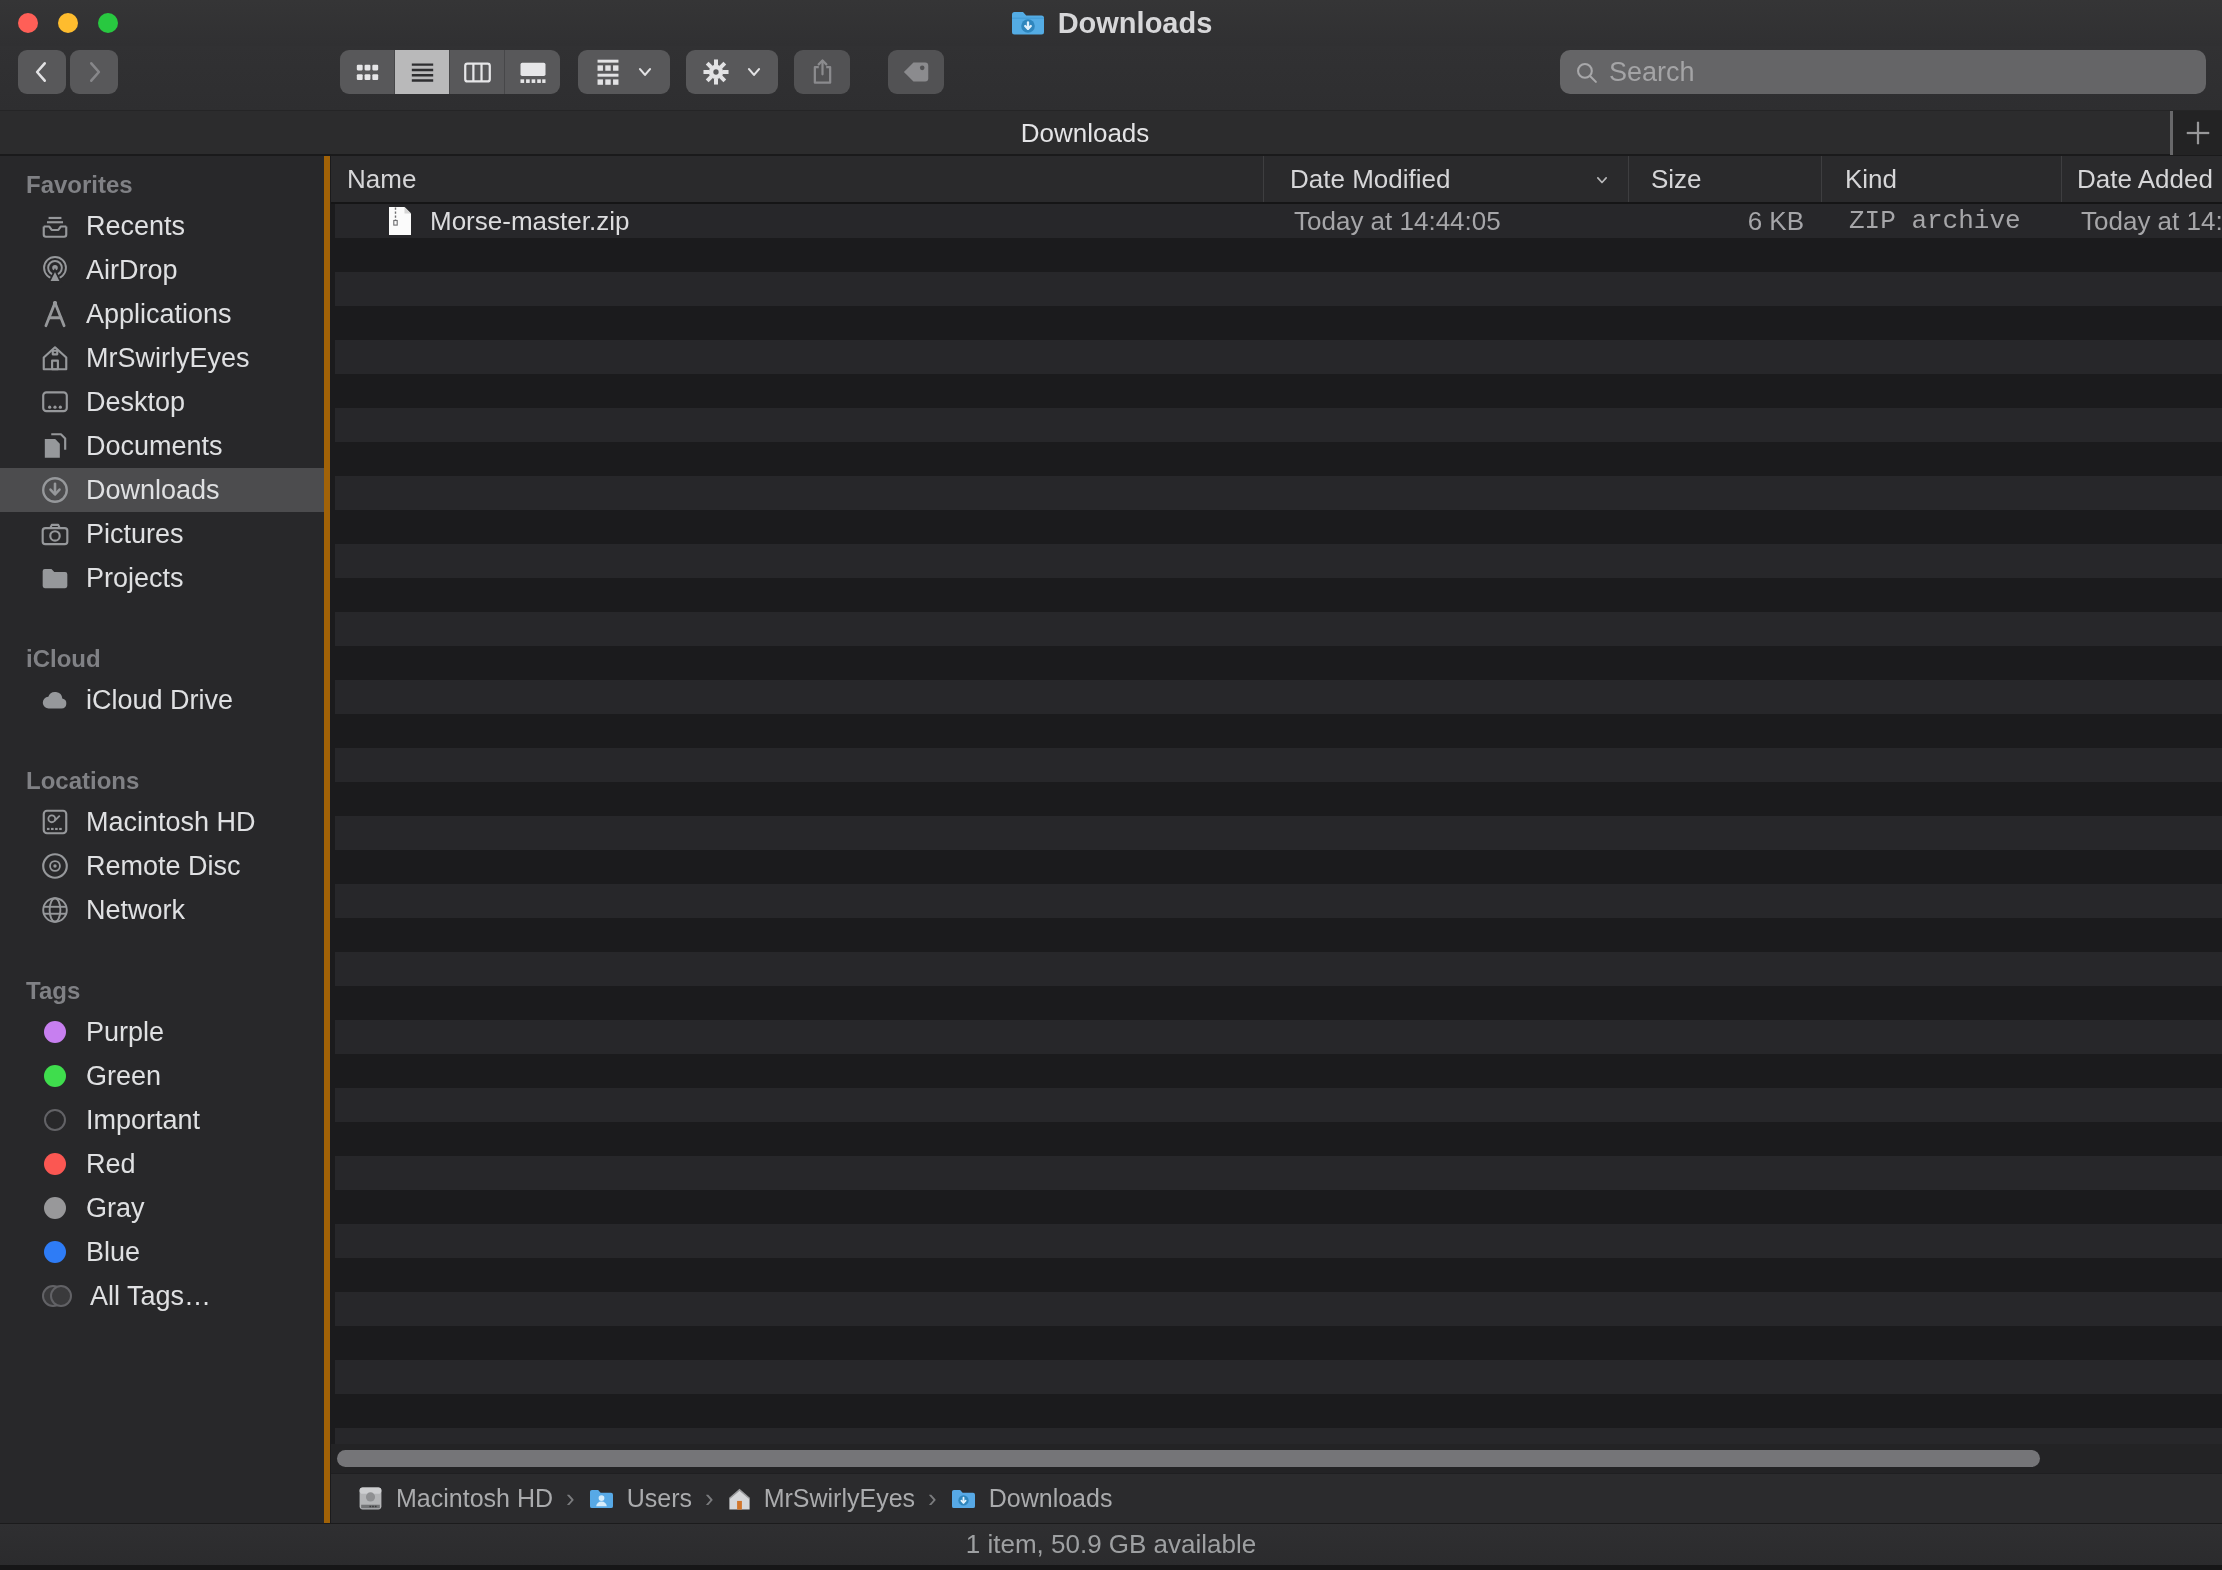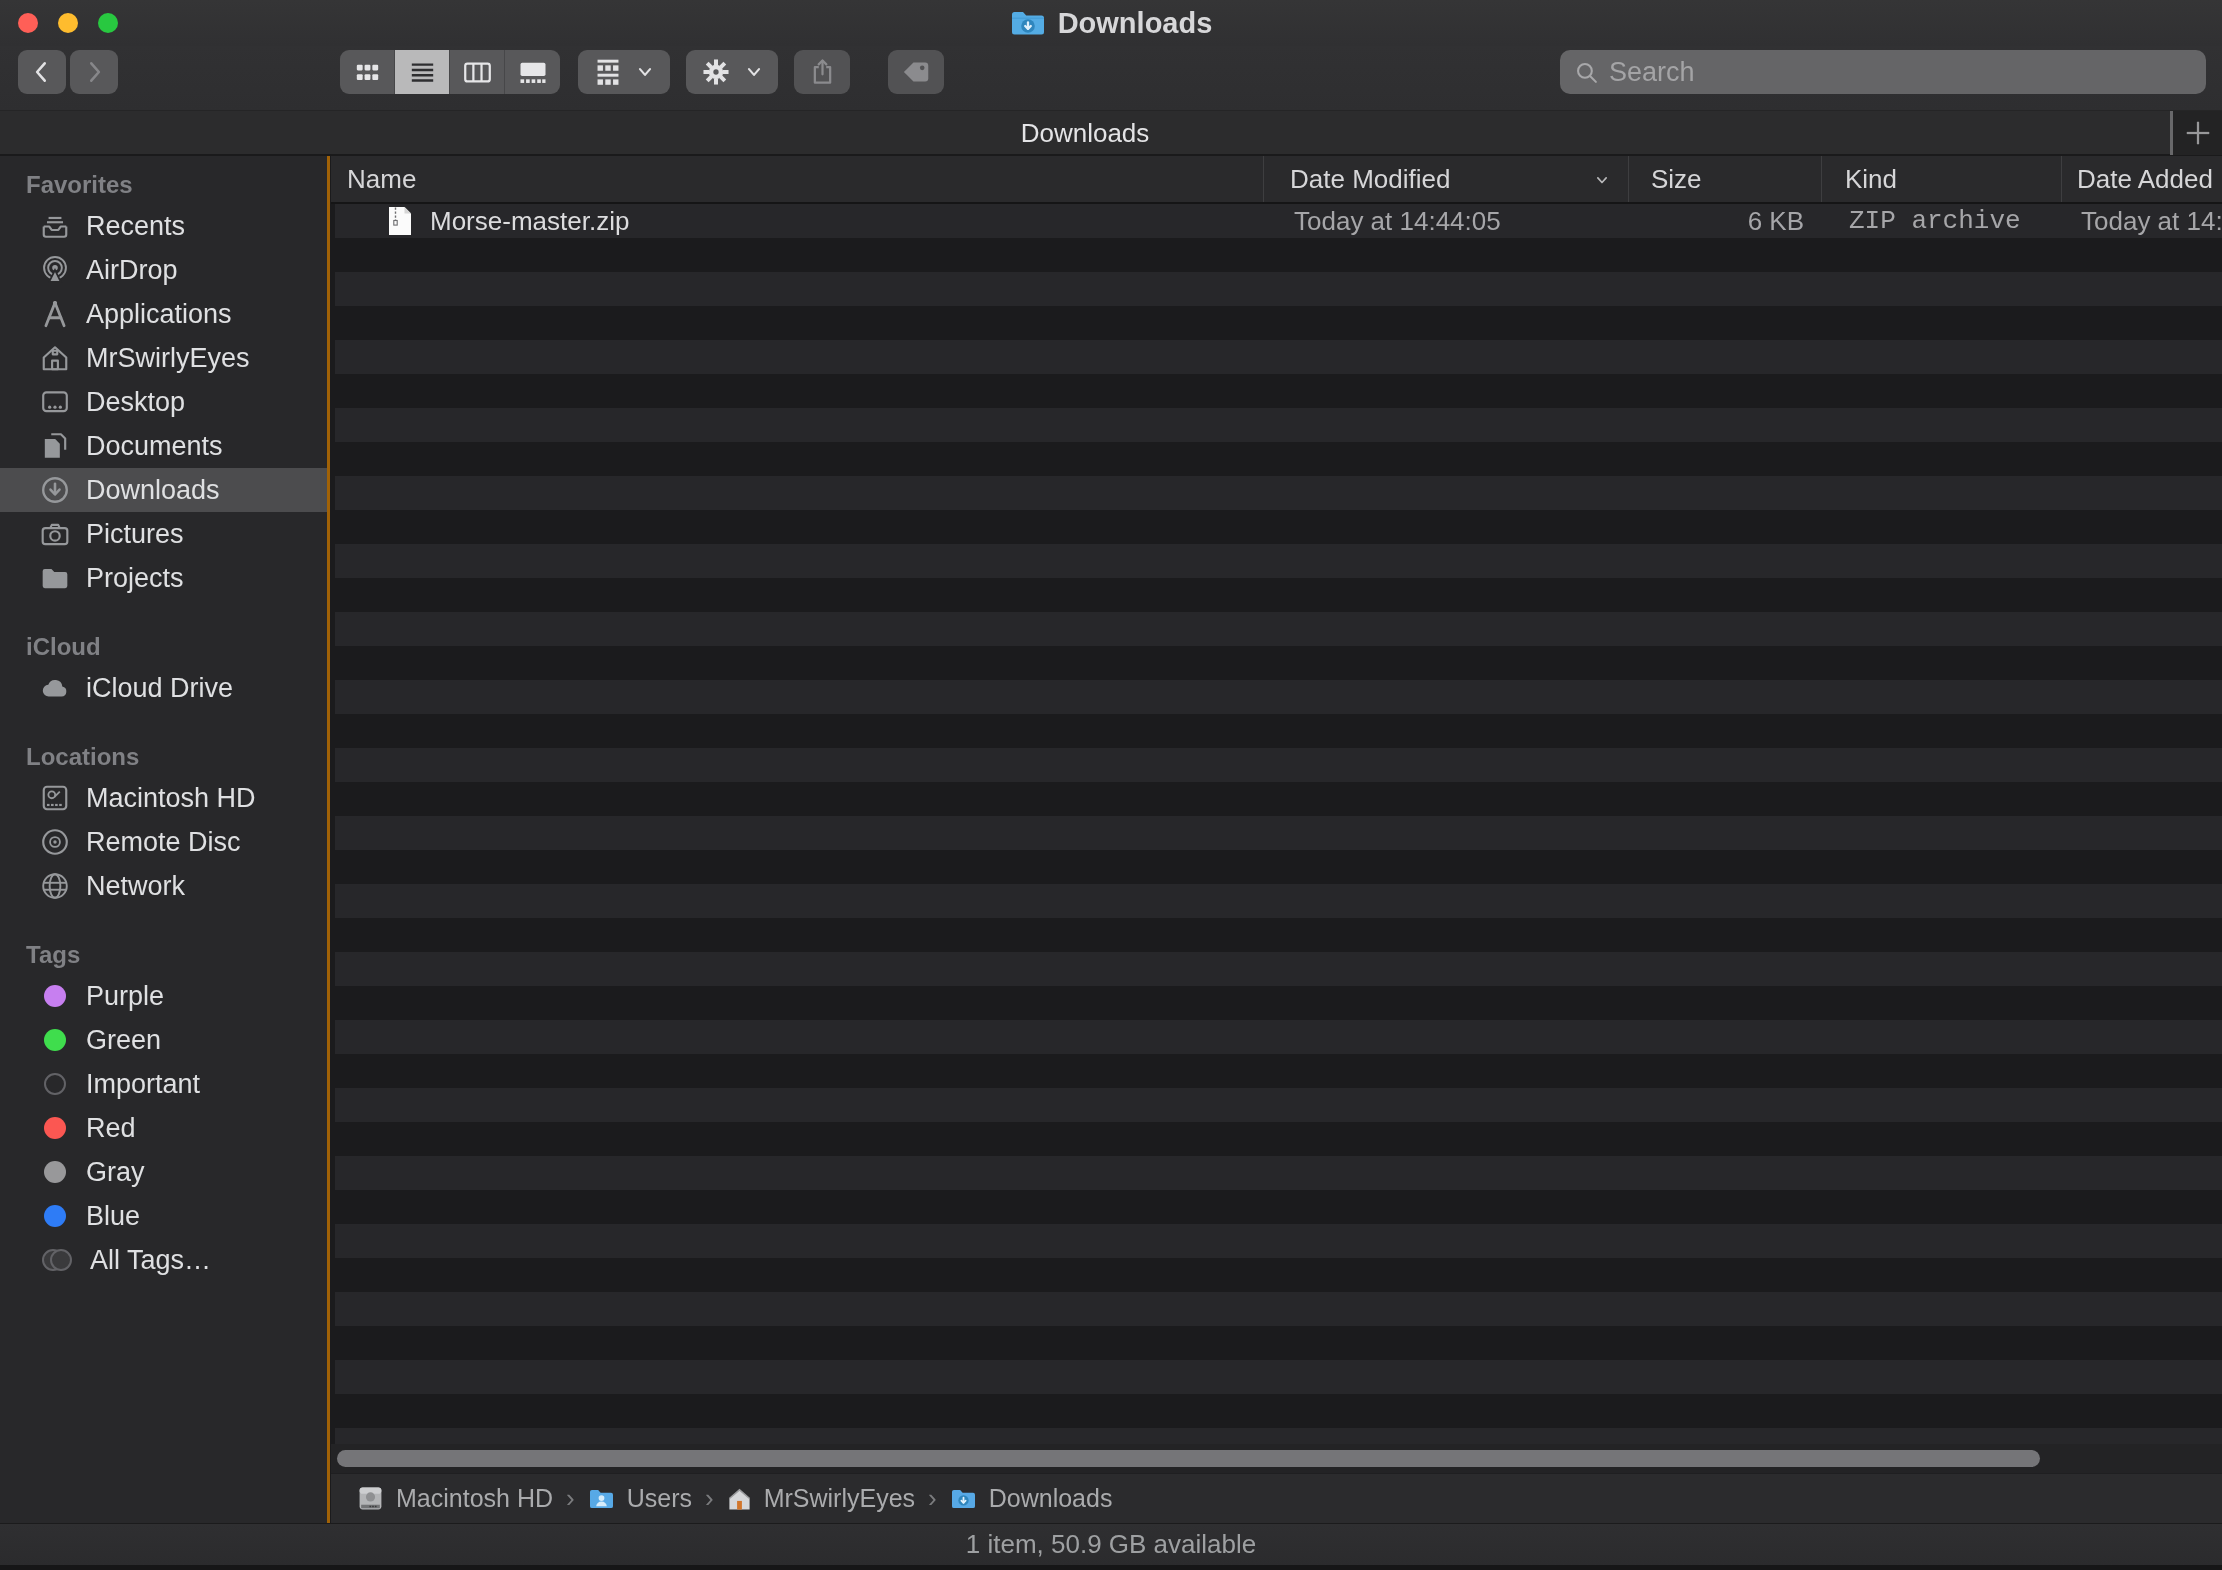--- a/index.html
+++ b/index.html
@@ -67,29 +67,29 @@
   }
   .tab-divider { position:absolute; left:2170px; top:0; width:3px; height:44px; background:#68686a; }
   .tab-new {
     position:absolute; left:2173px; top:0; width:49px; height:44px; background:#232324;
     display:flex; align-items:center; justify-content:center; color:#98989a;
   }
 
   
   .sidebar {
     position:absolute; top:156px; left:0; width:330px; height:1367px;
-    background:#28282a; border-right:3px solid #a16207;
+    background:#28282a; border-right:6px solid #a16207;
     padding-top:14px; overflow:hidden;
   }
   .side-label {
     height:30px; margin:16px 0 4px 0; padding-left:26px;
     font-size:24px; font-weight:700; color:#808185; display:flex; align-items:center;
   }
   .side-label.first { margin-top:0; }
-  .side-label.gap { margin-top:32px; }
+  .side-label.gap { margin-top:44px; }
   .s-item {
     height:44px; display:flex; align-items:center; gap:16px; padding-left:40px;
     font-size:27px; color:#dfe0e2; white-space:nowrap;
   }
   .s-item.selected { background:#4c4c4e; }
   .s-ico { width:30px; height:30px; color:#96989b; flex:0 0 30px;
     display:flex; align-items:center; justify-content:center; }
   .dot { width:22px; height:22px; border-radius:50%; margin:4px; }
   .dot.ring { background:transparent; border:2px solid #626266; }
   .alltags { position:relative; width:30px; height:22px; margin:4px 0; }

